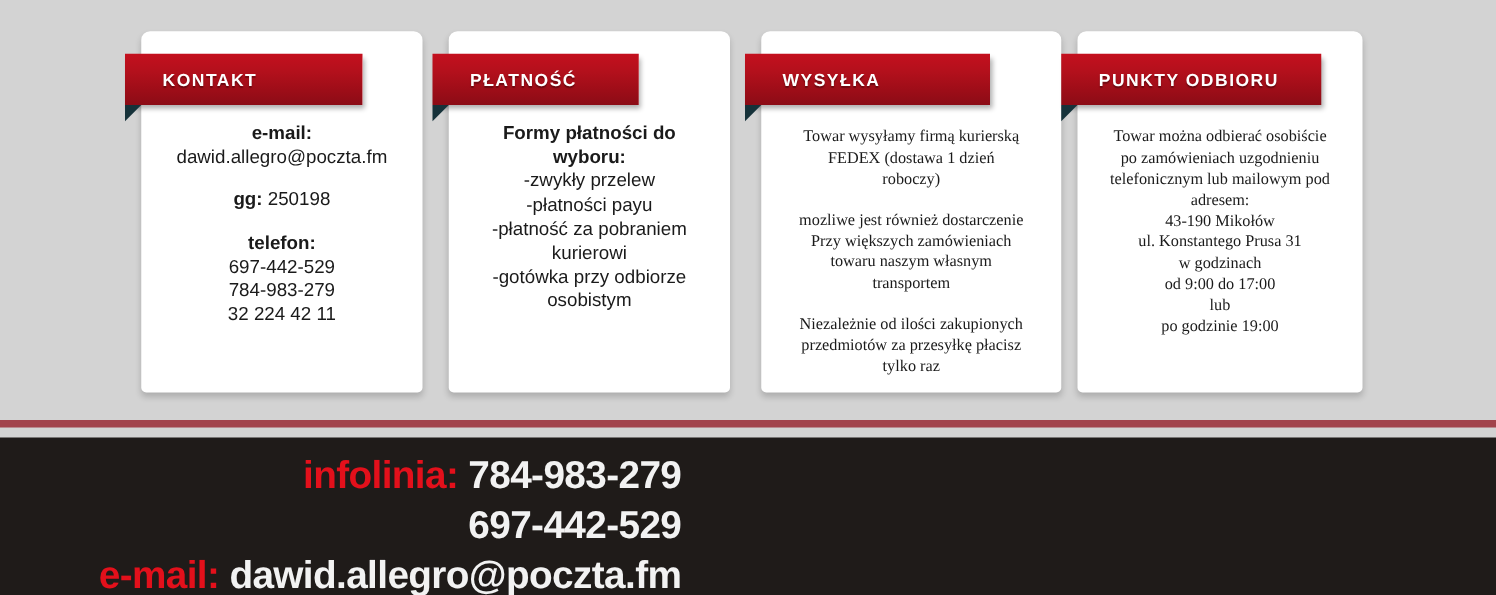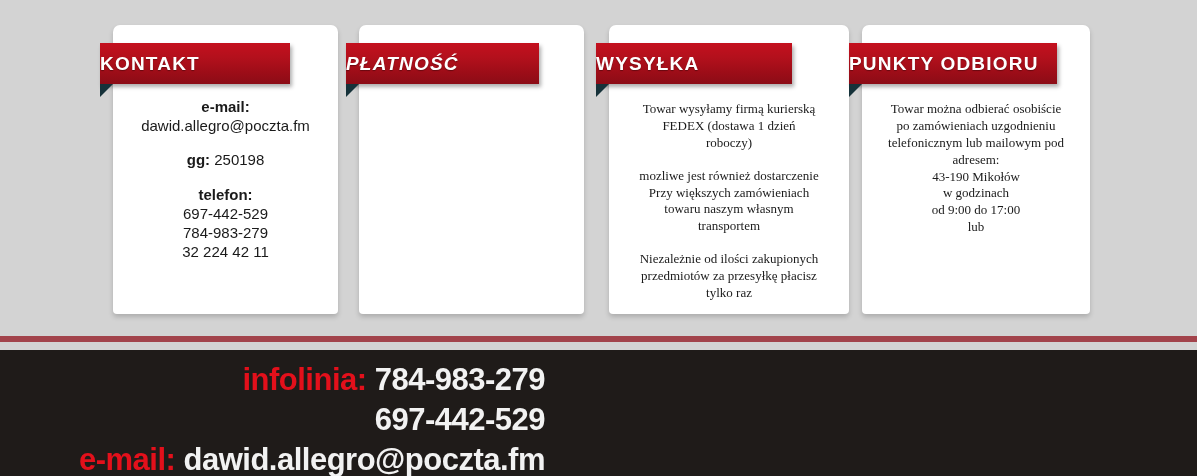--- a/index.html
+++ b/index.html
@@ -44,29 +44,30 @@
     position: absolute;
     top: 18px;
     left: -13px;
     height: 41px;
     background: linear-gradient(180deg,#c4101e 0%, #b3101c 35%, #9e0d18 70%, #8b0c16 100%);
     box-shadow: 2px 3px 4px rgba(0,0,0,0.32);
     display: flex;
     align-items: center;
   }
   .card.c0 .ribbon { width: 190px; }
-  .card.c1 .ribbon { width: 193px; font-style: italic; }
+  .card.c1 .ribbon { width: 165px; }
   .card.c2 .ribbon { width: 196px; }
   .card.c3 .ribbon { width: 208px; }
 
   .ribbon-label {
     color: #ffffff;
-    font-size: 19px;
+    font-size: 14px;
     font-weight: bold;
     letter-spacing: 1.2px;
+    padding-left: 30px;
     font-family: "Liberation Sans", sans-serif;
     text-shadow: 0 1px 1px rgba(0,0,0,0.35);
   }
 
   
   .ribbon-fold {
     position: absolute;
     left: -13px;
     top: 59px;
     width: 0;
@@ -156,20 +157,30 @@
     <span class="line">784-983-279</span>
     <span class="line">32 224 42 11</span>
   </div>
 </div>
 
 <div class="card c1">
   <div class="ribbon">
     <span class="ribbon-label">PŁATNOŚĆ</span>
   </div>
   <div class="ribbon-fold"></div>
+  <div class="card-body">
+    <span class="line b">Formy płatności do</span>
+    <span class="line b">wyboru:</span>
+    <span class="line">-zwykły przelew</span>
+    <span class="line">-płatności payu</span>
+    <span class="line">-płatność za pobraniem</span>
+    <span class="line">kurierowi</span>
+    <span class="line">-gotówka przy odbiorze</span>
+    <span class="line">osobistym</span>
+  </div>
 </div>
 
 <div class="card c2">
   <div class="ribbon">
     <span class="ribbon-label">WYSYŁKA</span>
   </div>
   <div class="ribbon-fold"></div>
   <div class="card-body">
     <span class="line">Towar wysyłamy firmą kurierską</span>
     <span class="line">FEDEX (dostawa 1 dzień</span>
@@ -190,23 +201,25 @@
   <div class="ribbon">
     <span class="ribbon-label">PUNKTY ODBIORU</span>
   </div>
   <div class="ribbon-fold"></div>
   <div class="card-body">
     <span class="line">Towar można odbierać osobiście</span>
     <span class="line">po zamówieniach uzgodnieniu</span>
     <span class="line">telefonicznym lub mailowym pod</span>
     <span class="line">adresem:</span>
     <span class="line">43-190 Mikołów</span>
+    <span class="line">ul. Konstantego Prusa 31</span>
     <span class="line">w godzinach</span>
     <span class="line">od 9:00 do 17:00</span>
     <span class="line">lub</span>
+    <span class="line">po godzinie 19:00</span>
   </div>
 </div>
 
 <div id="divider"></div>
 
 <div id="footer">
 
   <div id="footer-contact">
     <span class="fc-row">
       <span class="lbl">infolinia: </span>

